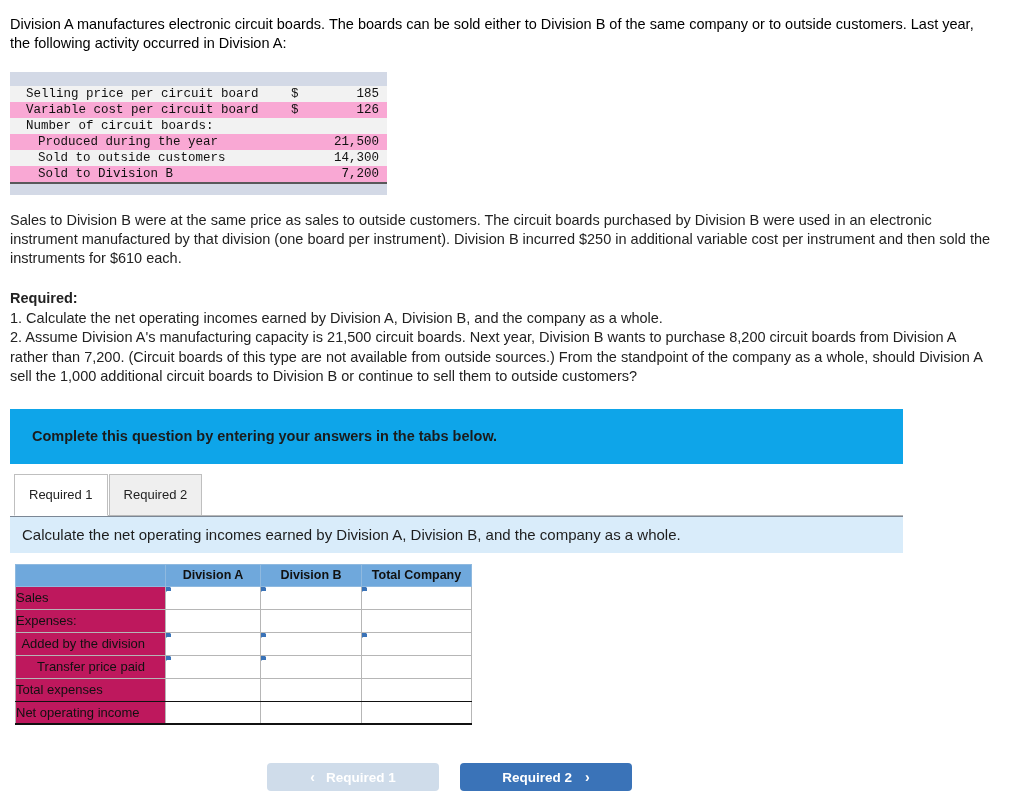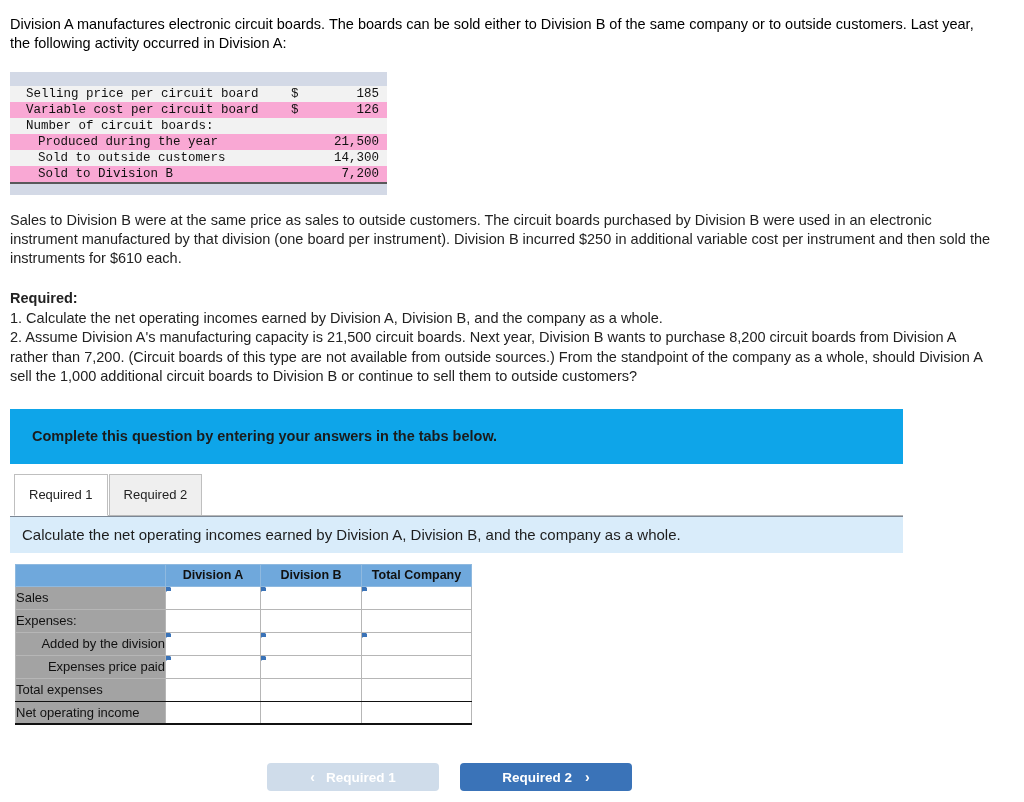--- a/index.html
+++ b/index.html
@@ -187,25 +187,25 @@
     height: 22px;
   }
   th.corner {
     background: #6fa8dc;
     border: 1px solid #8fb9df;
   }
   td.lbl {
     padding-left: 5px;
     text-align: left;
     white-space: nowrap;
-    background: #a3a3a3;
+    background: #be185d;
   }
   td.lbl.ind {
     text-align: right;
-    padding-right: 0;
+    padding-right: 20px;
     padding-left: 0;
   }
   td.inputcell {
     background: #ffffff;
     position: relative;
     border: 2px solid #3a73b8;
   }
   td.inputcell::before {
     content: "";
     position: absolute;
@@ -368,21 +368,21 @@
             <td class="plaincell"></td>
             <td class="plaincell"></td>
           </tr>
           <tr>
             <td class="lbl ind">Added by the division</td>
             <td class="inputcell"></td>
             <td class="inputcell"></td>
             <td class="inputcell"></td>
           </tr>
           <tr>
-            <td class="lbl ind">Expenses price paid</td>
+            <td class="lbl ind">Transfer price paid</td>
             <td class="inputcell"></td>
             <td class="inputcell"></td>
             <td class="plaincell"></td>
           </tr>
           <tr class="strong">
             <td class="lbl">Total expenses</td>
             <td class="plaincell"></td>
             <td class="plaincell"></td>
             <td class="plaincell"></td>
           </tr>

